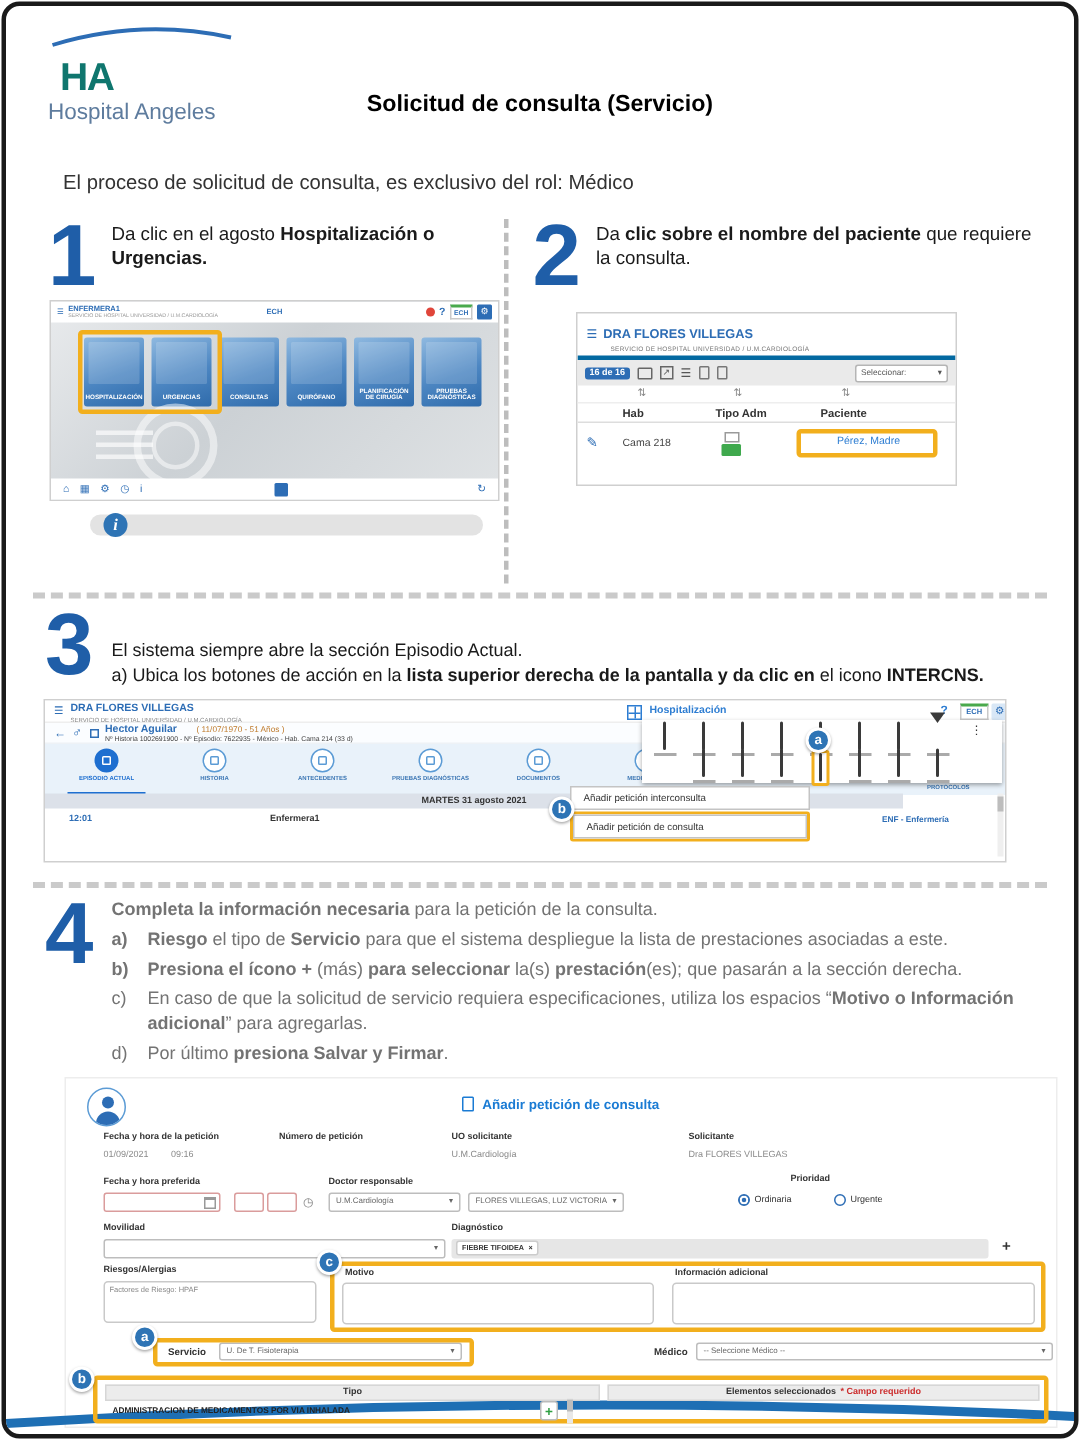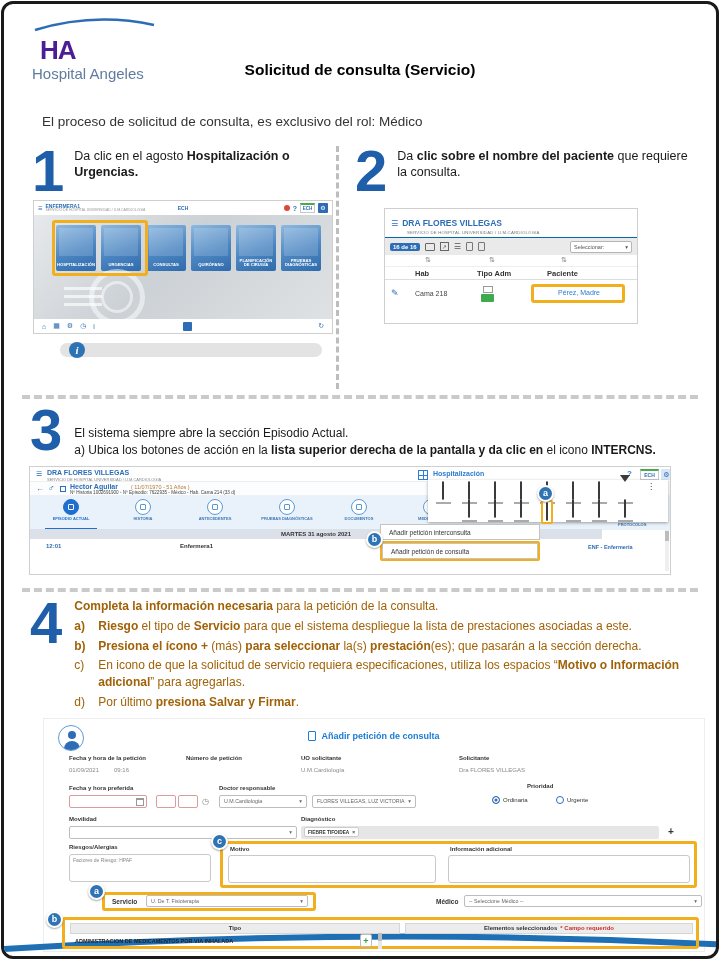--- a/index.html
+++ b/index.html
@@ -1,21 +1,21 @@
 <!DOCTYPE html>
 <html><head>
 <meta charset="utf-8">
 <style>
 *{box-sizing:border-box;margin:0;padding:0}
 html,body{width:720px;height:960px;background:#fff;font-family:"Liberation Sans","DejaVu Sans",sans-serif}
 .frame{position:absolute;inset:1px;border:3px solid #1a1a1a;border-radius:12px;background:#fff;overflow:hidden}
 .b{font-weight:700}
 
 .logo{position:absolute;left:28px;top:10px}
-.logo-ha{font-weight:700;font-size:26px;color:#4c1d95;line-height:1;margin:1px 0 0 8px;letter-spacing:-1px}
+.logo-ha{font-weight:700;font-size:26px;color:#0f766e;line-height:1;margin:1px 0 0 8px;letter-spacing:-1px}
 .logo-name{font-size:15px;color:#5E7C9E;margin-top:2px}
 .doc-title{position:absolute;top:57px;left:0;right:0;text-align:center;font-size:15.5px;font-weight:700;color:#000}
 .doc-sub{position:absolute;top:110px;left:38px;font-size:13.5px;color:#333}
 
 .srow{position:absolute;top:142px;left:28px;right:20px;display:flex}
 .c1{width:322px}
 .vd{border-left:3px dashed #BDBDBD;margin-left:4px;height:243px}
 .c2{flex:1;margin-left:16px}
 .shead{display:flex}
 .snum{font-size:58px;font-weight:700;color:#1F5EA8;line-height:.85}
@@ -42,21 +42,21 @@
 .s1bot{position:absolute;bottom:0;left:0;right:0;height:14px;background:#fff;display:flex;align-items:center;gap:7px;padding:0 8px;color:#2D6DB5;font-size:7px}
 .s1cblock{position:absolute;left:50%;width:9px;height:9px;background:#2D6DB5;border-radius:1px}
 .s1ref{margin-left:auto}
 .yb{position:absolute;border:3px solid #F2AF1D;border-radius:3px;z-index:5}
 
 .note{position:relative;margin:10px 0 0 28px;width:262px;background:#E3E3E3;border-radius:10px;padding:7px 10px 7px 31px}
 .ni{position:absolute;left:9px;top:50%;transform:translateY(-50%);width:16px;height:16px;border-radius:50%;background:#2E74B5;color:#fff;font-weight:700;font-size:11px;display:flex;align-items:center;justify-content:center;font-family:"Liberation Serif",serif;font-style:italic}
 .ntext{font-size:9.5px;color:#444;line-height:1.3}
 
 .shot2{width:252px;height:114px;margin:14px 0 0 30px}
-.s2r1{padding:3px 0 2px 6px;border-bottom:1px solid #0369a1}
+.s2r1{padding:3px 0 2px 6px;border-bottom:3px solid #0369a1}
 .s2name{font-size:8.5px;font-weight:700;color:#2D6DB5}
 .s2menu{font-size:8px;color:#2D6DB5;margin-right:4px}
 .s2sub{font-size:4.3px;color:#777;margin-left:16px;letter-spacing:.2px}
 .s2tools{height:17px;background:#EAEAEA;display:flex;align-items:center;gap:5px;padding:0 5px}
 .cbadge{background:#2D6DB5;color:#fff;font-size:6px;font-weight:700;padding:1px 3px;border-radius:2px}
 .icp{width:10px;height:8px;border:1px solid #666;border-radius:1px}
 .ice{width:9px;height:9px;border:1px solid #666;font-size:6px;line-height:8px;text-align:center;color:#555}
 .icm{font-size:8px;color:#555}
 .ictag{width:7px;height:9px;border:1px solid #777;border-radius:1px}
 .s2sel{margin-left:auto;width:62px;height:12px;background:#fff;border:1px solid #b5b5b5;border-radius:2px;font-size:5.5px;color:#555;display:flex;align-items:center;justify-content:space-between;padding:0 3px}
@@ -117,21 +117,21 @@
 .ditem{height:16px;background:#fff;border:1px solid #c4c4c4;font-size:6.5px;color:#333;line-height:15px;padding-left:8px}
 .dwrap{border:2.5px solid #F2AF1D;border-radius:2px;margin-top:1px}
 .datebar{position:absolute;left:0;top:62px;width:572px;height:10px;background:#DCE1E9;text-align:center;font-size:6px;font-weight:700;color:#333;line-height:10px;z-index:1}
 .s3time{position:absolute;left:16px;top:76px;font-size:6px;font-weight:700;color:#2D6DB5}
 .s3usr{position:absolute;left:150px;top:76px;font-size:6px;font-weight:700;color:#333}
 .s3rl{position:absolute;left:558px;top:77px;font-size:5.5px;font-weight:700;color:#2D6DB5;z-index:1}
 .sbar3{position:absolute;right:1px;top:62px;width:4px;height:42px;background:#efefef}
 .sbar3::before{content:"";position:absolute;top:2px;left:0;right:0;height:10px;background:#bdbdbd}
 
 .s4{position:absolute;top:594px;left:26px;right:16px}
-.s4c{margin-left:12px;font-size:12px;color:#a16207;line-height:1.4;width:632px}
+.s4c{margin-left:12px;font-size:12px;color:#737373;line-height:1.4;width:632px}
 .s4item{position:relative;padding-left:24px;margin-top:3px}
 .s4letter{position:absolute;left:0;top:0}
 
 .fshot{width:660px;height:232px;margin:8px 0 0 14px;position:relative;background:#fff;box-shadow:0 0 0 1px #ededed}
 .avatar{position:absolute;left:14px;top:6px;width:26px;height:26px;border:1.5px solid #5B9BD5;border-radius:50%;overflow:hidden}
 .avatar::before{content:"";position:absolute;left:9px;top:5px;width:8px;height:8px;border-radius:50%;background:#2D6DB5}
 .avatar::after{content:"";position:absolute;left:5px;top:15px;width:16px;height:10px;border-radius:8px 8px 0 0;background:#2D6DB5}
 .ftitle{position:absolute;left:0;right:0;top:12px;text-align:center;font-size:9px;font-weight:700;color:#1A7BD4}
 .icdoc{display:inline-block;width:8px;height:10px;border:1.2px solid #1A7BD4;border-radius:1px;vertical-align:-2px;margin-right:5px}
 .fl{position:absolute;font-size:6px;font-weight:700;color:#333}
@@ -383,21 +383,21 @@
 
   <div class="hd" style="top:584px"></div>
 
   <div class="s4">
     <div class="shead">
       <div class="snum">4</div>
       <div class="s4c">
         <div><span class="b">Completa la información necesaria</span><span> para la petición de la consulta.</span></div>
         <div class="s4item"><span class="s4letter b">a)</span><span class="b">Riesgo</span><span> el tipo de </span><span class="b">Servicio</span><span> para que el sistema despliegue la lista de prestaciones asociadas a este.</span></div>
         <div class="s4item"><span class="s4letter b">b)</span><span class="b">Presiona el ícono +</span><span> (más) </span><span class="b">para seleccionar</span><span> la(s) </span><span class="b">prestación</span><span>(es); que pasarán a la sección derecha.</span></div>
-        <div class="s4item"><span class="s4letter">c)</span><span>En icono de que la solicitud de servicio requiera especificaciones, utiliza los espacios “</span><span class="b">Motivo o Información adicional</span><span>” para agregarlas.</span></div>
+        <div class="s4item"><span class="s4letter">c)</span><span>En caso de que la solicitud de servicio requiera especificaciones, utiliza los espacios “</span><span class="b">Motivo o Información adicional</span><span>” para agregarlas.</span></div>
         <div class="s4item"><span class="s4letter">d)</span><span>Por último </span><span class="b">presiona Salvar y Firmar</span><span>.</span></div>
       </div>
     </div>
 
     <div class="fshot">
       <div class="avatar"></div>
       <div class="ftitle"><span class="icdoc"></span><span>Añadir petición de consulta</span></div>
 
       <span class="fl" style="left:25px;top:36px">Fecha y hora de la petición</span>
       <span class="fl" style="left:142px;top:36px">Número de petición</span>

